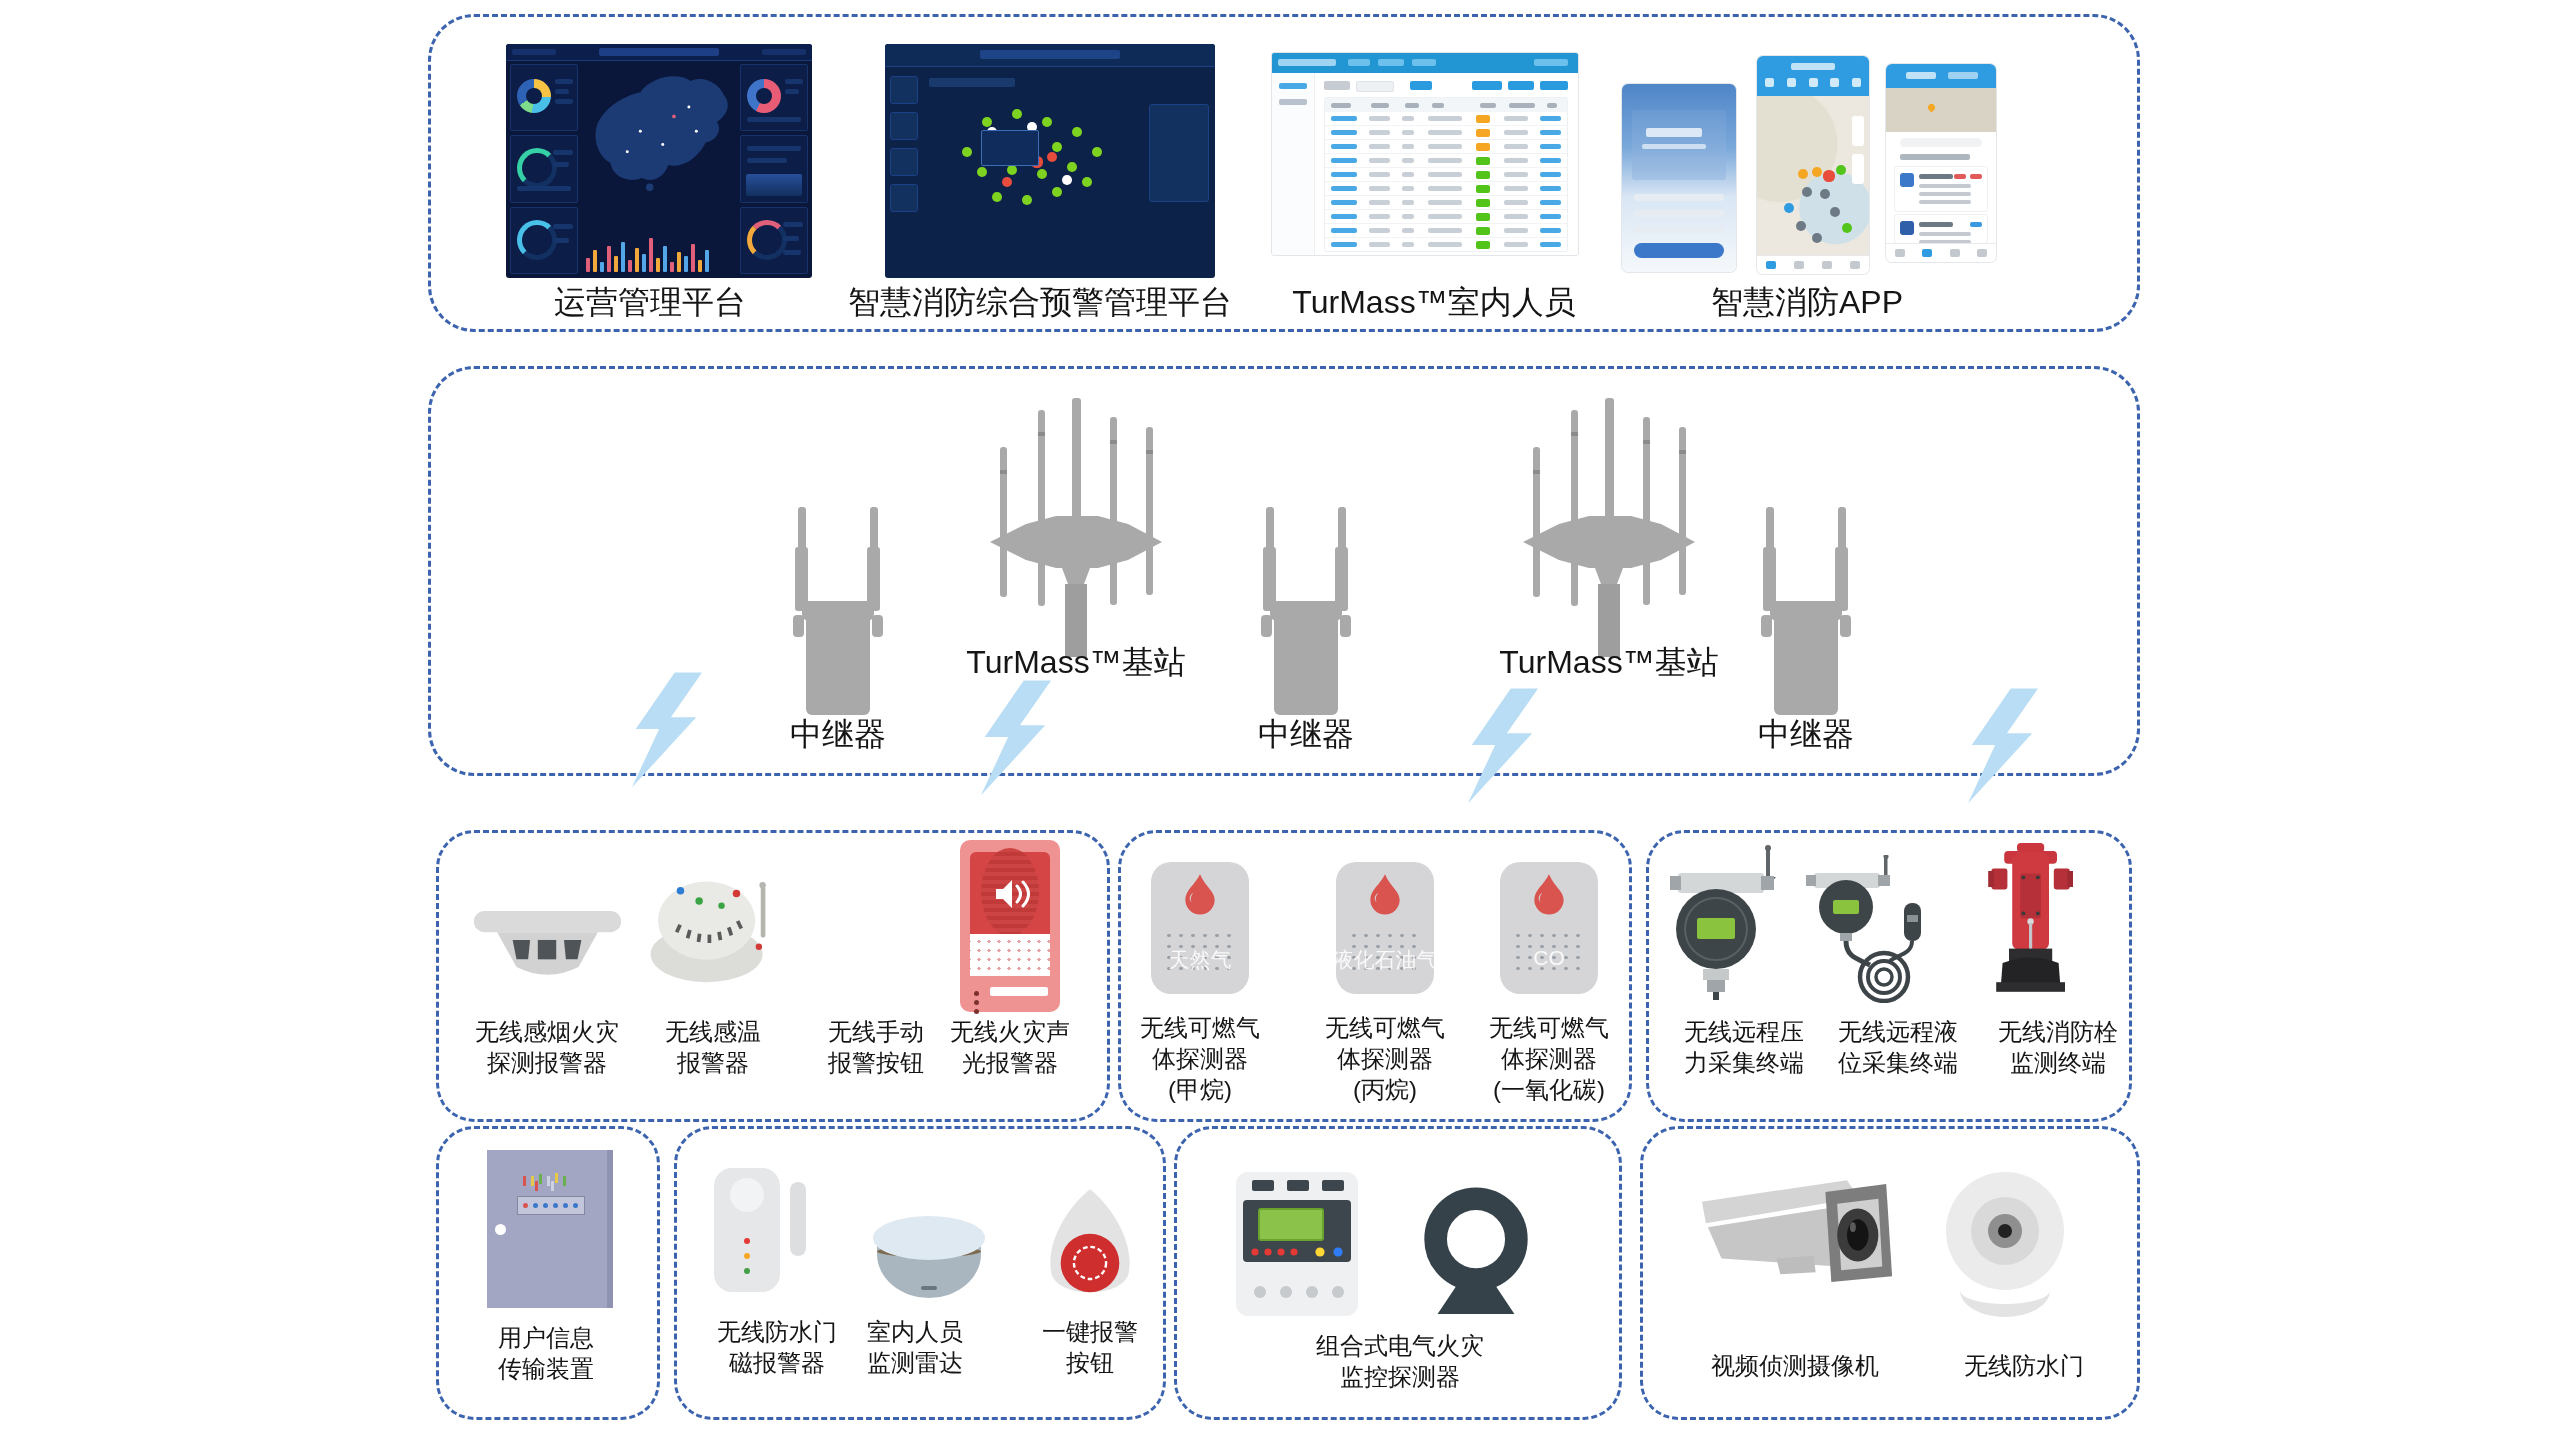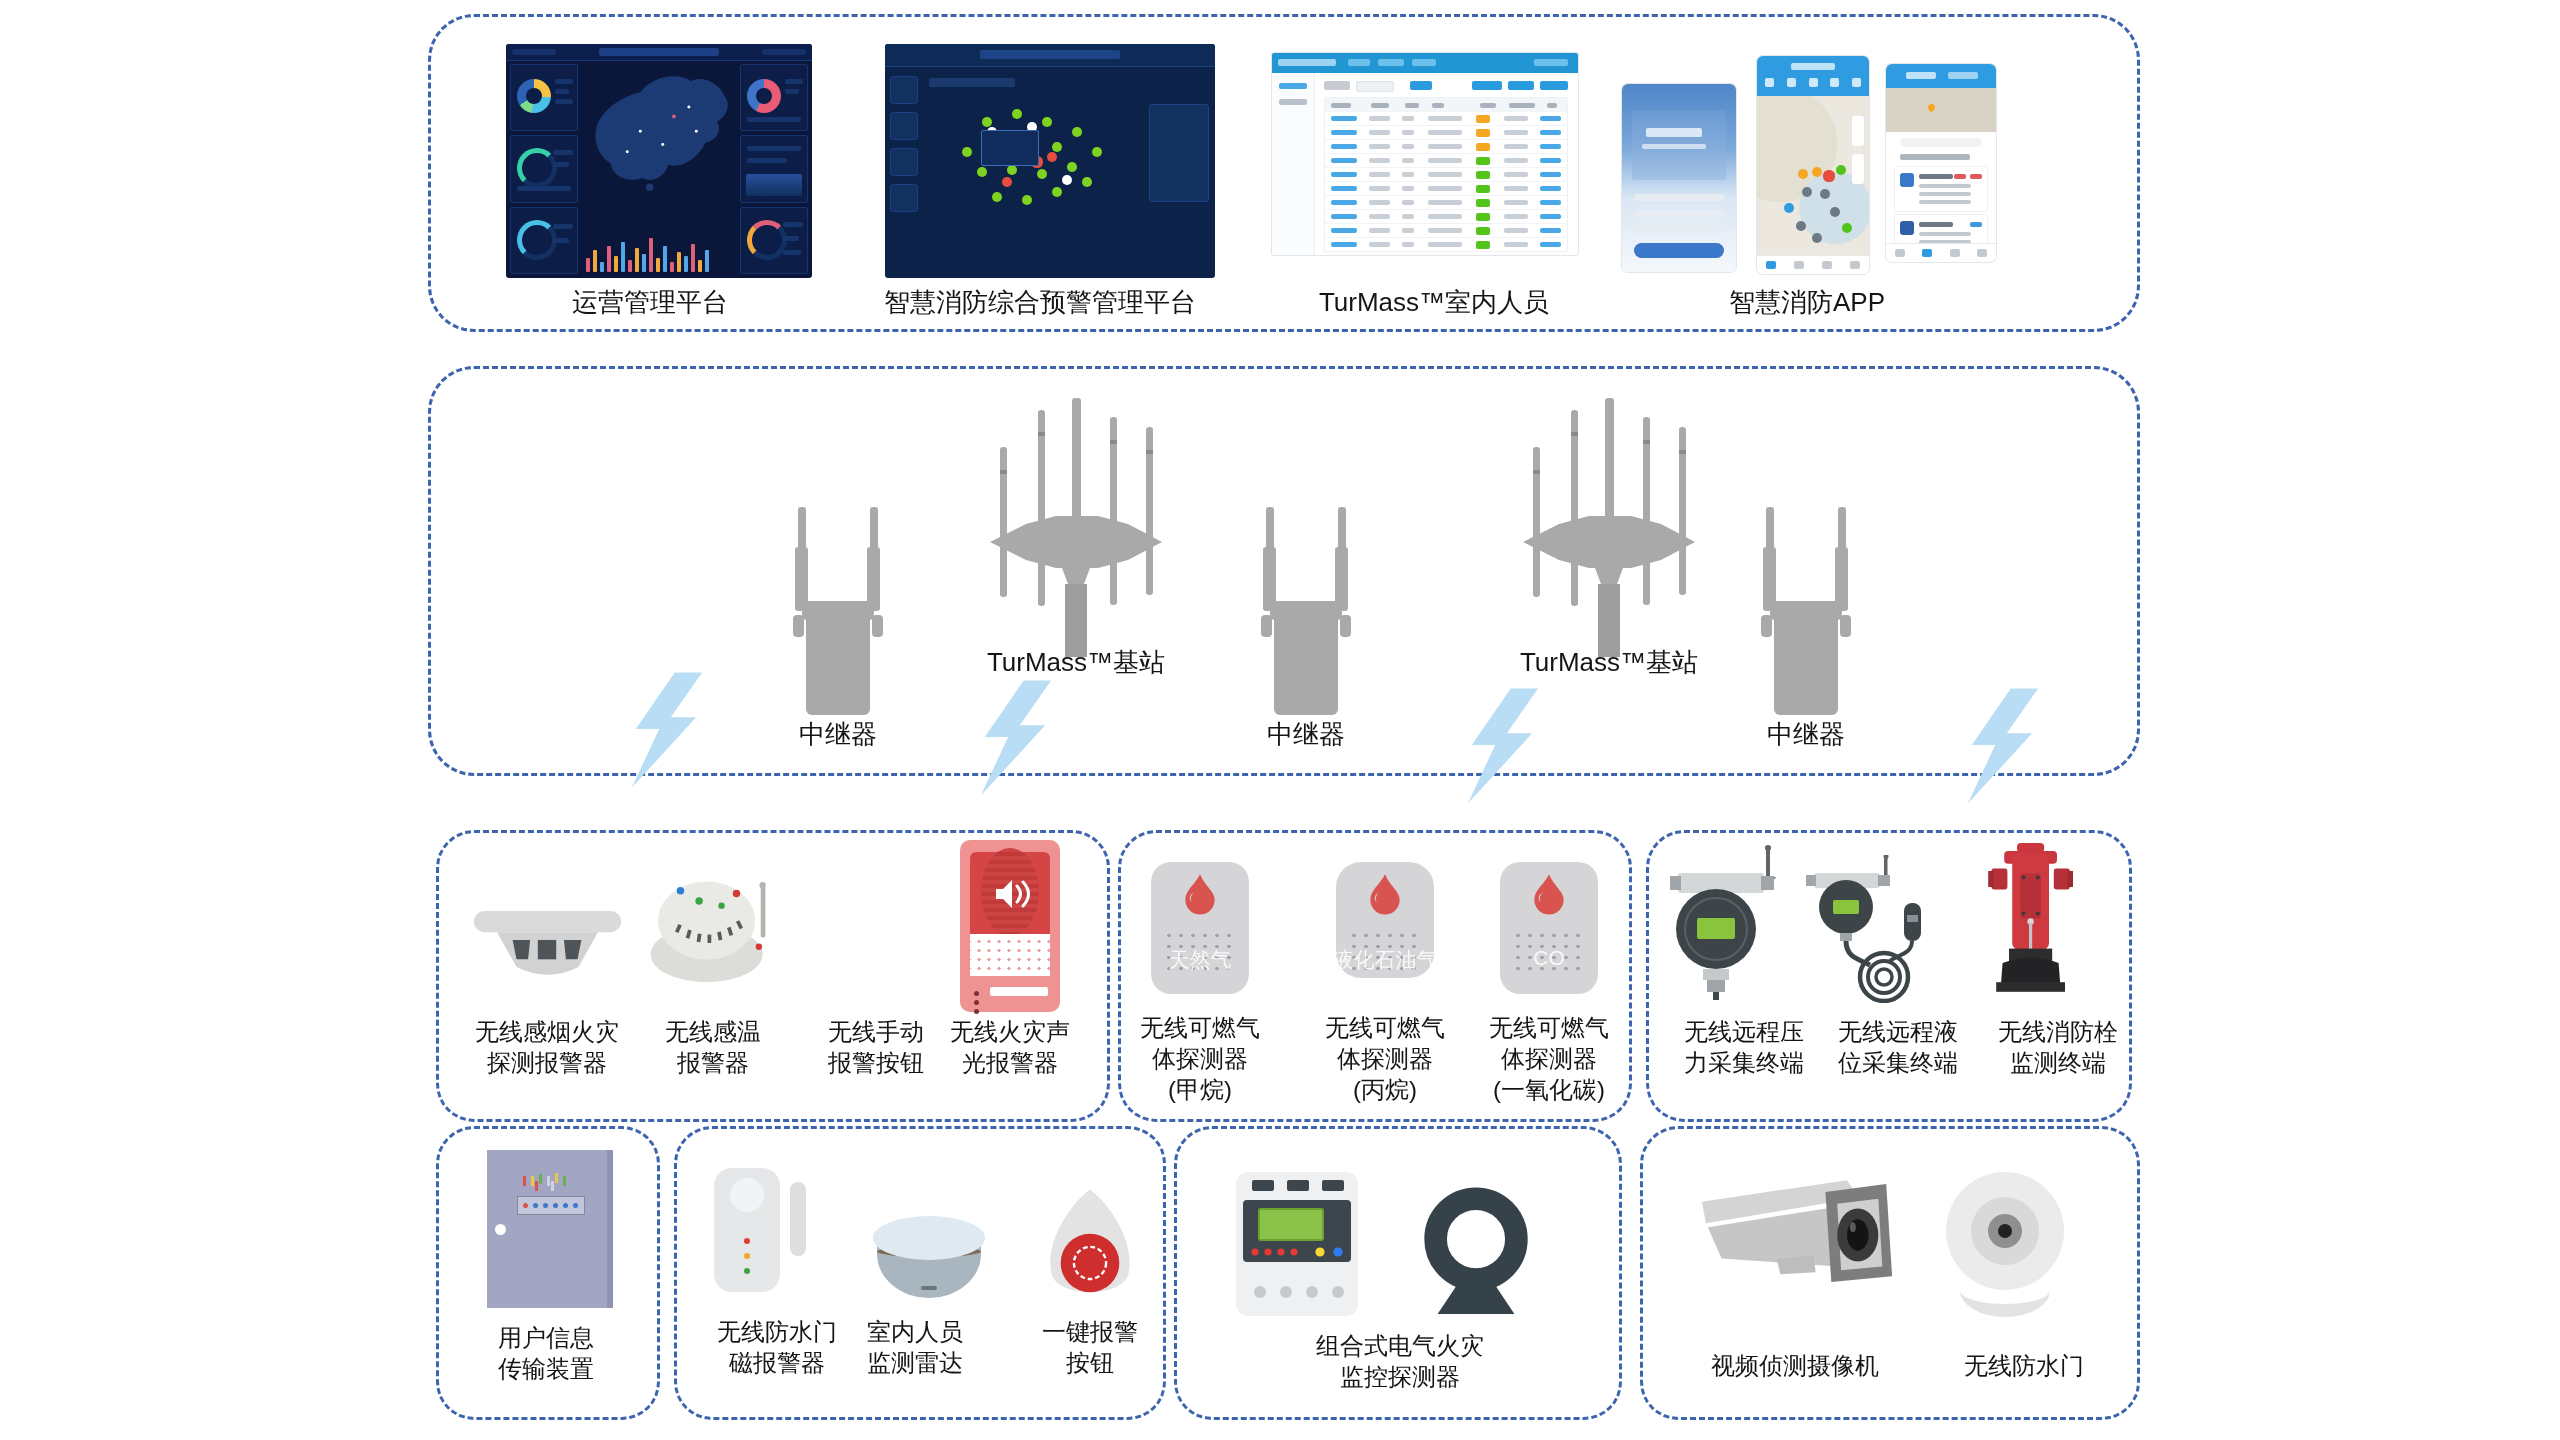--- a/index.html
+++ b/index.html
@@ -2,21 +2,21 @@
 <html><head>
 <meta charset="utf-8">
 <style>
   html,body{margin:0;padding:0;background:#fff;}
   .stage{position:relative;width:2560px;height:1440px;background:#fff;overflow:hidden;
          font-family:"Liberation Sans",sans-serif;color:#111;}
   .abs{position:absolute;}
   .gbox{position:absolute;border:3px dashed #3c63ae;border-radius:46px;}
   .lbl{position:absolute;text-align:center;white-space:pre-line;color:#151515;
        font-size:24px;line-height:31px;font-weight:500;}
-  .plbl{font-size:26px;line-height:32px;}
+  .plbl{font-size:32px;line-height:32px;}
 
   
   .shot{position:absolute;border-radius:3px;overflow:hidden;}
   
   .da{background:#0a173a;}
   .da-top{position:absolute;left:0;top:0;right:0;height:16px;background:#0c1e4b;border-bottom:1px solid #1b3a78;}
   .da-title{position:absolute;left:50%;top:4px;width:120px;height:8px;margin-left:-60px;background:#1d3f85;border-radius:2px;}
   .da-corner{position:absolute;top:5px;width:44px;height:6px;background:#15306b;border-radius:2px;}
   .da-col{position:absolute;top:20px;bottom:4px;width:68px;display:flex;flex-direction:column;gap:4px;}
   .da-card{flex:1;background:#0c1d47;border:1px solid #16346b;border-radius:2px;position:relative;}
@@ -589,21 +589,21 @@
 
   <div class="gbox" style="left:1118px;top:830px;width:508px;height:286px;border-radius:38px;"></div>
 
   <div class="gas" style="left:1151px;top:862px;width:98px;height:132px;">
     <svg class="abs" style="left:27px;top:8px;" width="44" height="56" viewBox="0 0 24 28">
       <path d="M12 1 C9.5 6.5 4 9.5 4 15 a8 8 0 0 0 16 0 C20 10.5 14.8 7.5 12 1 Z M8.5 11 C7 13 6.5 14.4 7.4 16.2 C6 15 5.8 12.8 8.5 11 Z" fill="#d9534f"></path>
     </svg>
     <div class="gas-grid"></div>
     <div class="gas-wm">天然气</div>
   </div>
-  <div class="gas" style="left:1336px;top:862px;width:98px;height:116px;border-radius:25px;">
+  <div class="gas" style="left:1336px;top:862px;width:98px;height:132px;">
     <svg class="abs" style="left:27px;top:8px;" width="44" height="56" viewBox="0 0 24 28">
       <path d="M12 1 C9.5 6.5 4 9.5 4 15 a8 8 0 0 0 16 0 C20 10.5 14.8 7.5 12 1 Z M8.5 11 C7 13 6.5 14.4 7.4 16.2 C6 15 5.8 12.8 8.5 11 Z" fill="#d9534f"></path>
     </svg>
     <div class="gas-grid"></div>
     <div class="gas-wm">液化石油气</div>
   </div>
   <div class="gas" style="left:1500px;top:862px;width:98px;height:132px;">
     <svg class="abs" style="left:27px;top:8px;" width="44" height="56" viewBox="0 0 24 28">
       <path d="M12 1 C9.5 6.5 4 9.5 4 15 a8 8 0 0 0 16 0 C20 10.5 14.8 7.5 12 1 Z M8.5 11 C7 13 6.5 14.4 7.4 16.2 C6 15 5.8 12.8 8.5 11 Z" fill="#d9534f"></path>
     </svg>

